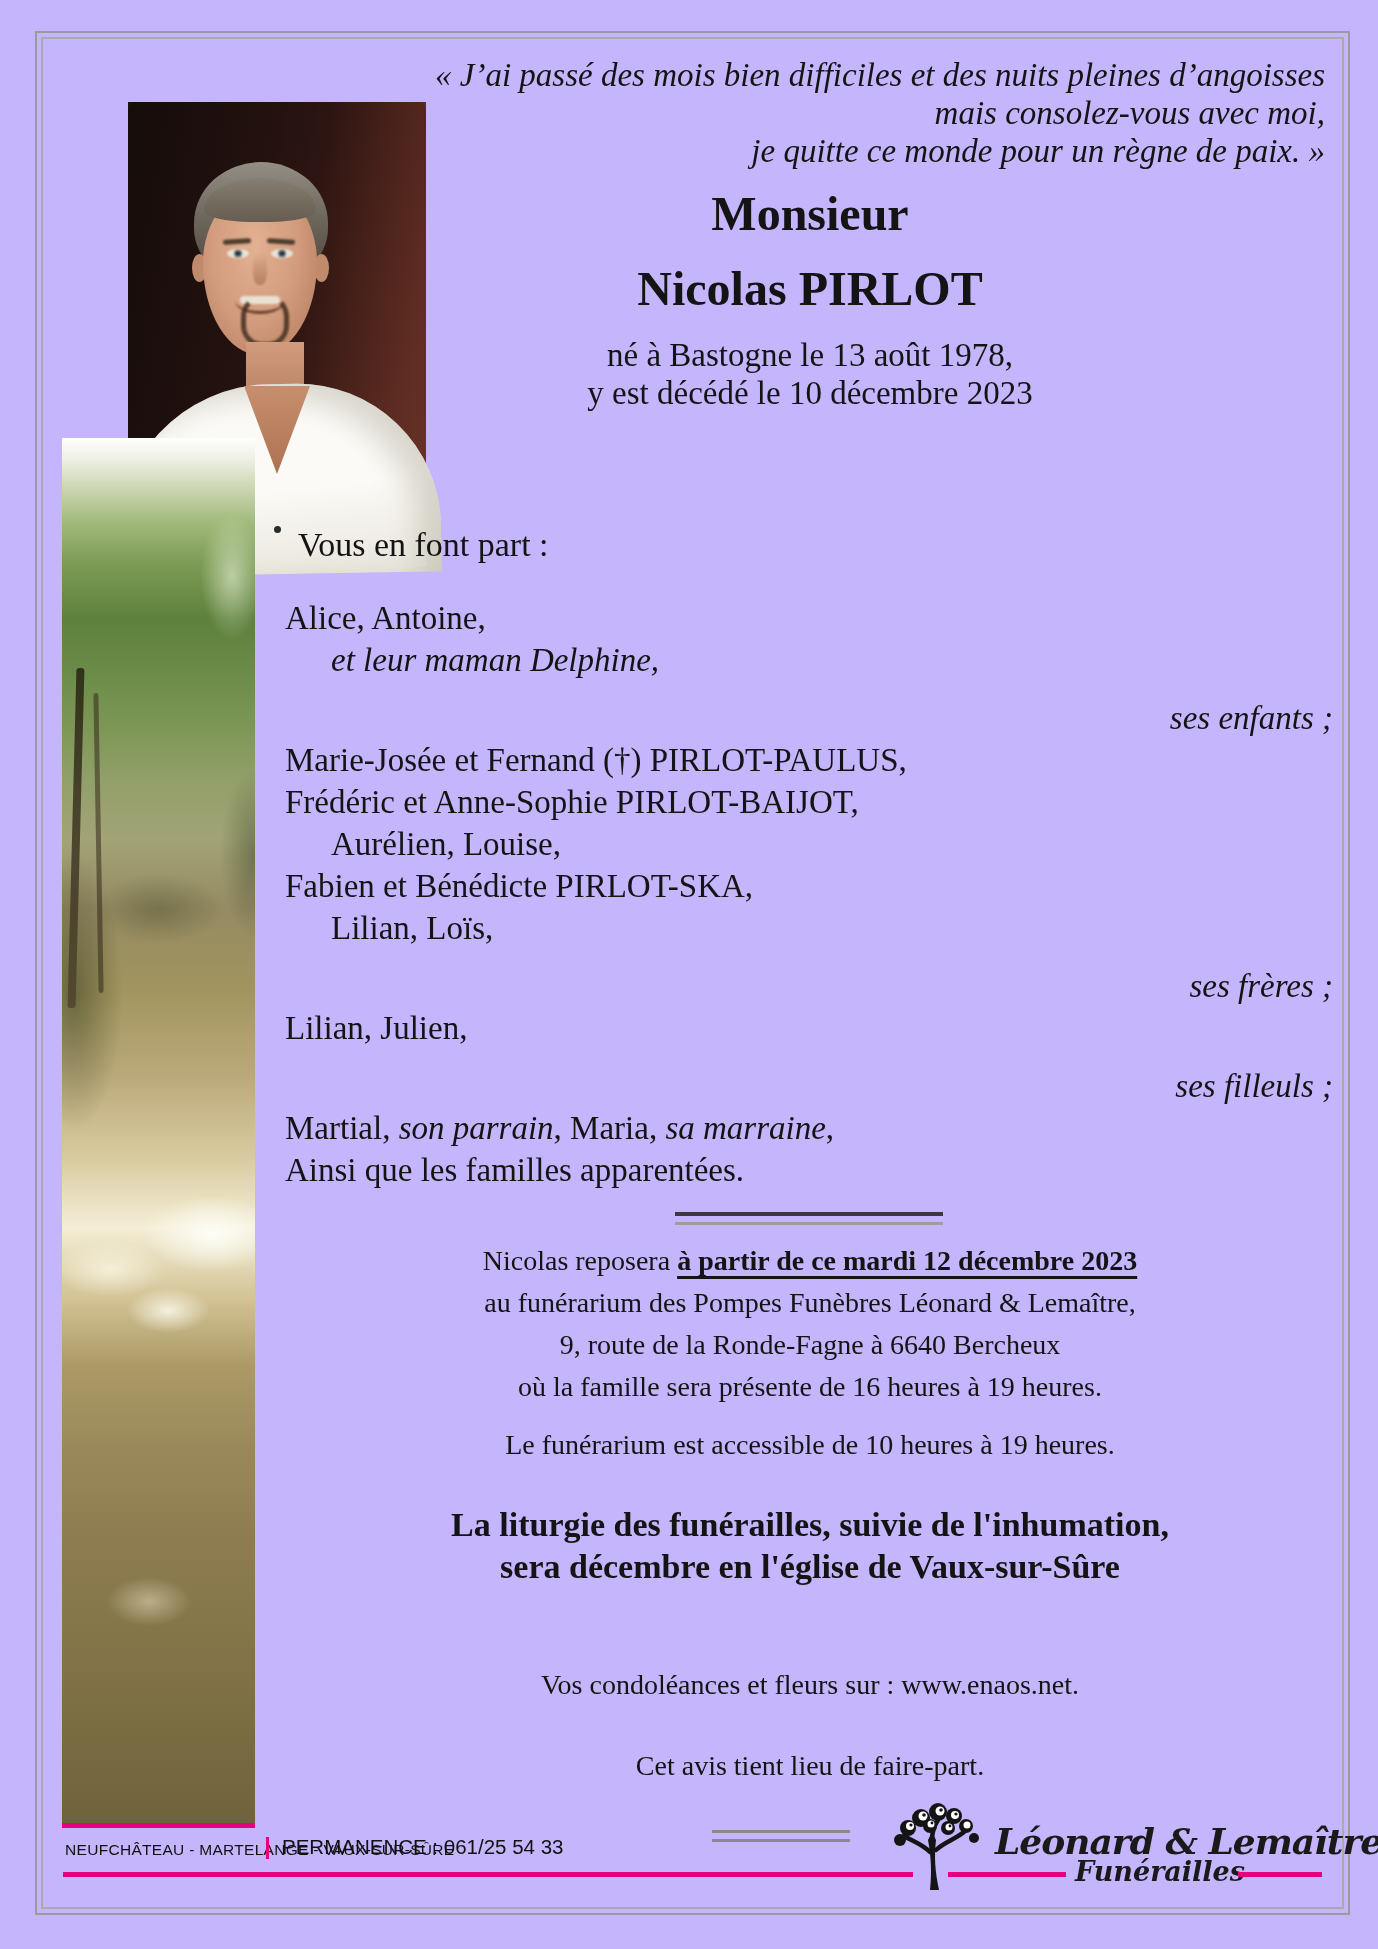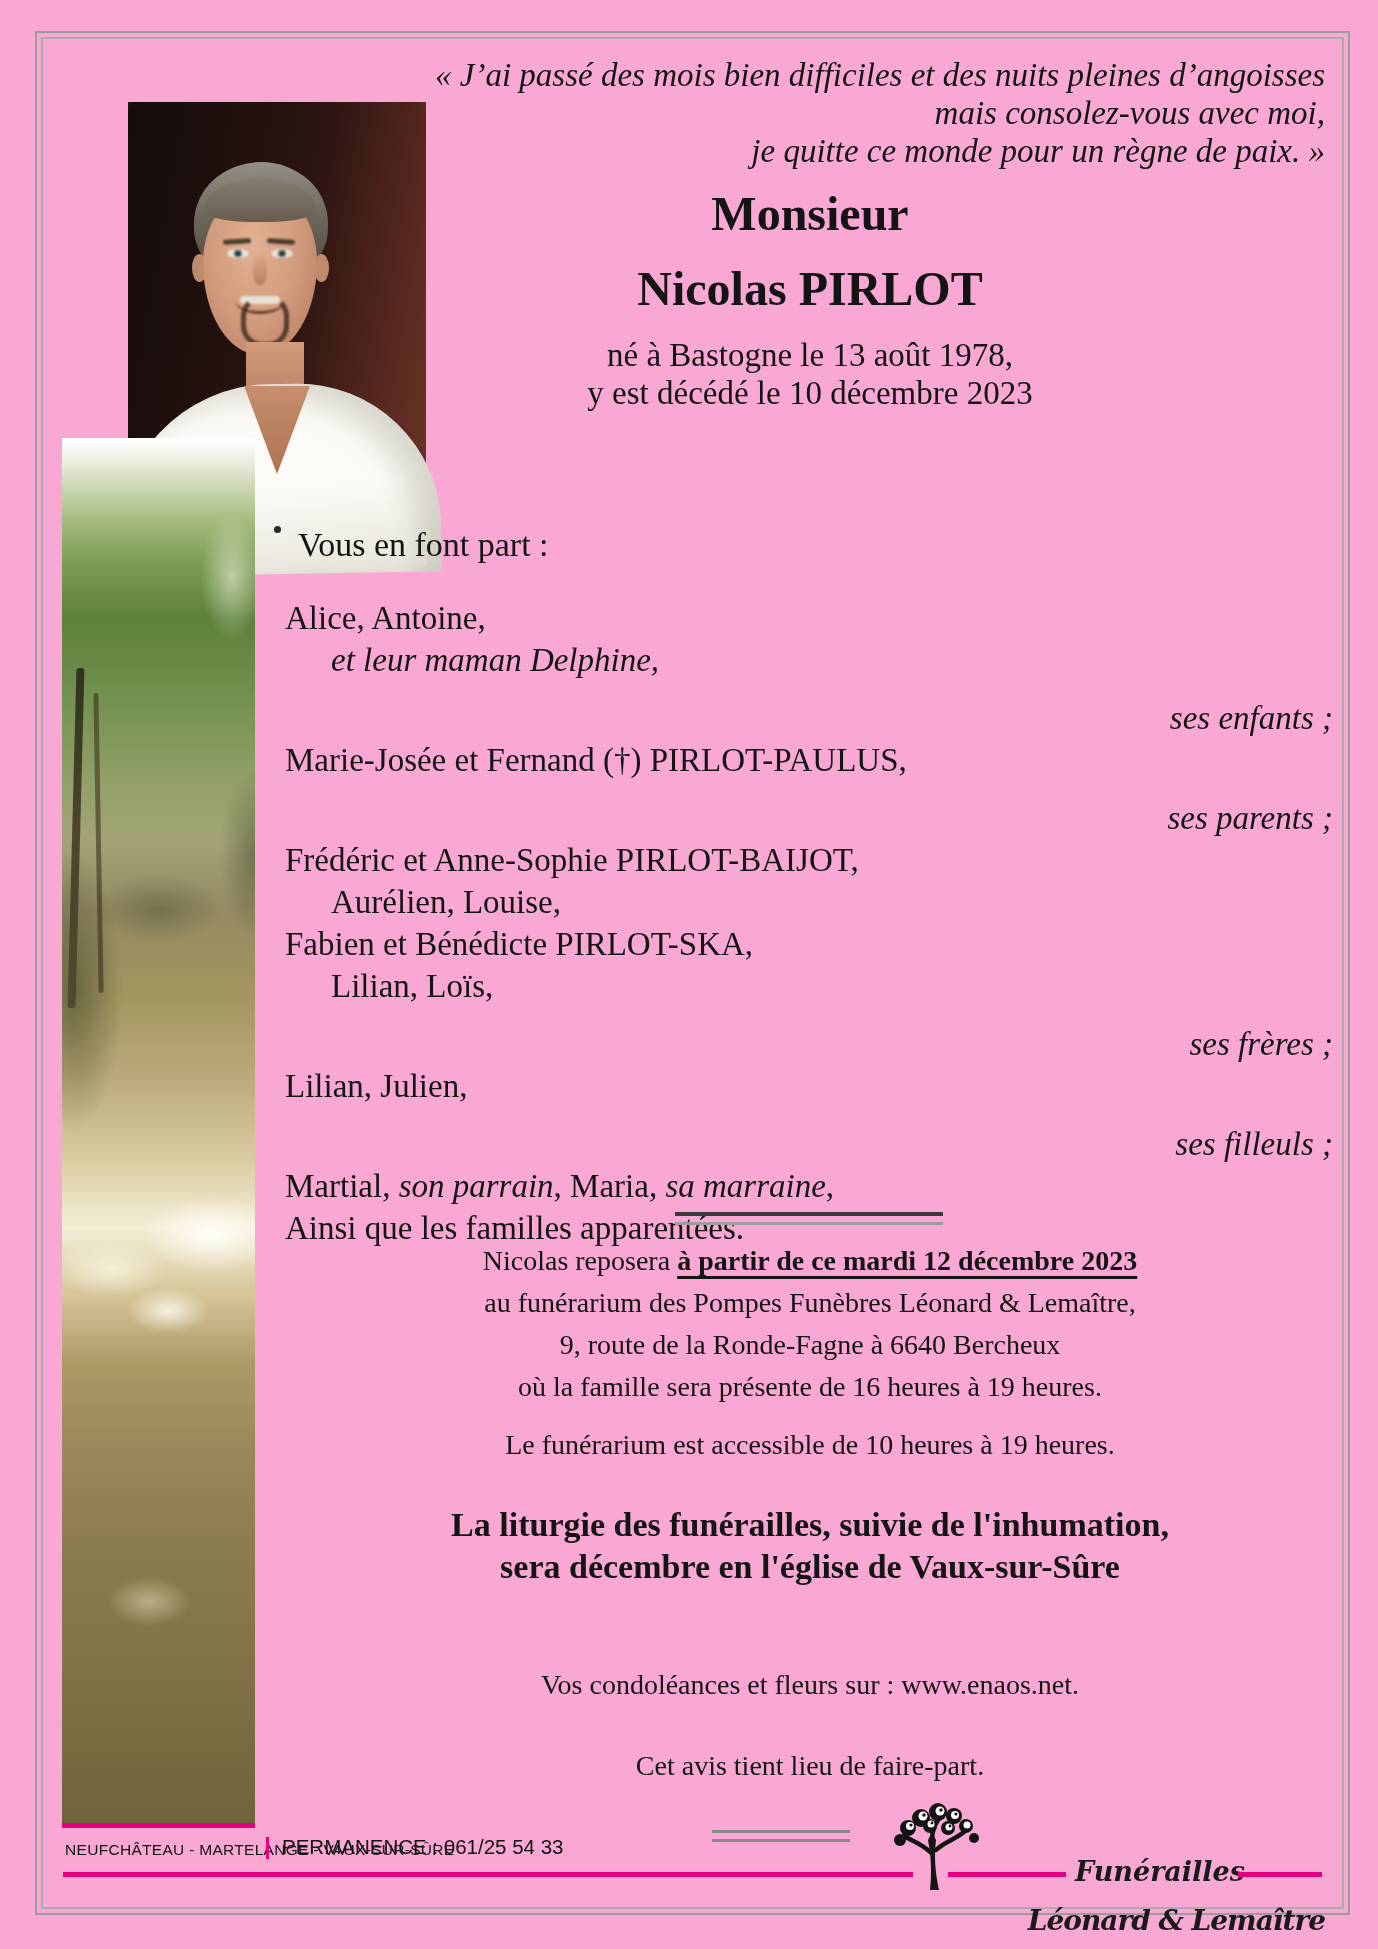--- a/index.html
+++ b/index.html
@@ -1,17 +1,17 @@
 <!DOCTYPE html>
 <html><head>
 <meta charset="utf-8">
 <style>
   html,body{margin:0;padding:0;background:#ffffff;}
   #page{
-    position:relative;width:1378px;height:1949px;background:#f9a8d4;overflow:hidden;
+    position:relative;width:1378px;height:1949px;background:#c4b5fd;overflow:hidden;
     font-family:"Liberation Serif",serif;color:#141414;
     --pink:#e6007e;
   }
   .nowrap{white-space:nowrap;}
 
   
   .frame-outer{position:absolute;left:35px;top:31px;right:28px;bottom:34px;border:2px solid #9b9b9b;}
   .frame-inner{position:absolute;left:41px;top:37px;right:34px;bottom:40px;border:2px solid #ababab;}
 
   
@@ -102,22 +102,22 @@
 
   
   .f-regions{position:absolute;left:65px;top:1841px;font-family:"Liberation Sans",sans-serif;
     font-size:15.5px;letter-spacing:.3px;color:#111;white-space:nowrap;}
   .f-sep{position:absolute;left:266px;top:1837px;width:3px;height:22px;background:var(--pink);}
   .f-perm{position:absolute;left:282px;top:1835px;font-family:"Liberation Sans",sans-serif;
     font-size:20.5px;color:#111;white-space:nowrap;}
   .f-dblrule{position:absolute;left:712px;top:1830px;width:138px;height:12px;box-sizing:border-box;
     border-top:3px solid #8a8a8a;border-bottom:3px solid #8a8a8a;}
   .f-tree{position:absolute;left:886px;top:1802px;width:100px;height:88px;}
-  .f-brand{position:absolute;left:995px;top:1904px;width:330px;text-align:right;
-    font-family:"DejaVu Serif",serif;font-style:italic;font-weight:bold;font-size:28px;
+  .f-brand{position:absolute;left:995px;top:1820px;width:330px;text-align:right;
+    font-family:"DejaVu Serif",serif;font-style:italic;font-weight:bold;font-size:36px;
     letter-spacing:-1px;color:#1a1a1a;white-space:nowrap;}
   .f-brandsub{position:absolute;left:1075px;top:1856px;width:155px;text-align:center;
     font-family:"DejaVu Serif",serif;font-style:italic;font-weight:bold;font-size:27px;color:#1a1a1a;}
   .pinkline{position:absolute;top:1872px;height:5px;background:var(--pink);}
   .pl-a{left:63px;width:850px;} .pl-b{left:948px;width:118px;} .pl-c{left:1238px;width:84px;}
 </style>
 </head>
 <body>
 
 <div id="page" style="--pink: #e6007e;">
@@ -168,21 +168,20 @@
       <div class="nowrap">y est décédé le 10 décembre 2023</div>
     </div>
   </div>
 
   <div class="intro nowrap">Vous en font part :</div>
   <div class="family">
       <div class="fline"><span>Alice, Antoine,</span></div>
       <div class="fline indent"><span class="it">et leur maman Delphine,</span></div>
       <div class="fline right"><span class="it">ses enfants ;</span></div>
       <div class="fline"><span>Marie-Josée et Fernand (†) PIRLOT-PAULUS,</span></div>
-      <div class="fline right"><span class="it">ses parents ;</span></div>
       <div class="fline"><span>Frédéric et Anne-Sophie PIRLOT-BAIJOT,</span></div>
       <div class="fline indent"><span>Aurélien, Louise,</span></div>
       <div class="fline"><span>Fabien et Bénédicte PIRLOT-SKA,</span></div>
       <div class="fline indent"><span>Lilian, Loïs,</span></div>
       <div class="fline right"><span class="it">ses frères ;</span></div>
       <div class="fline"><span>Lilian, Julien,</span></div>
       <div class="fline right"><span class="it">ses filleuls ;</span></div>
       <div class="fline"><span>Martial, </span><span class="it">son parrain</span><span>, Maria, </span><span class="it">sa marraine</span><span>,</span></div>
       <div class="fline"><span>Ainsi que les familles apparentées.</span></div>
     </div>

